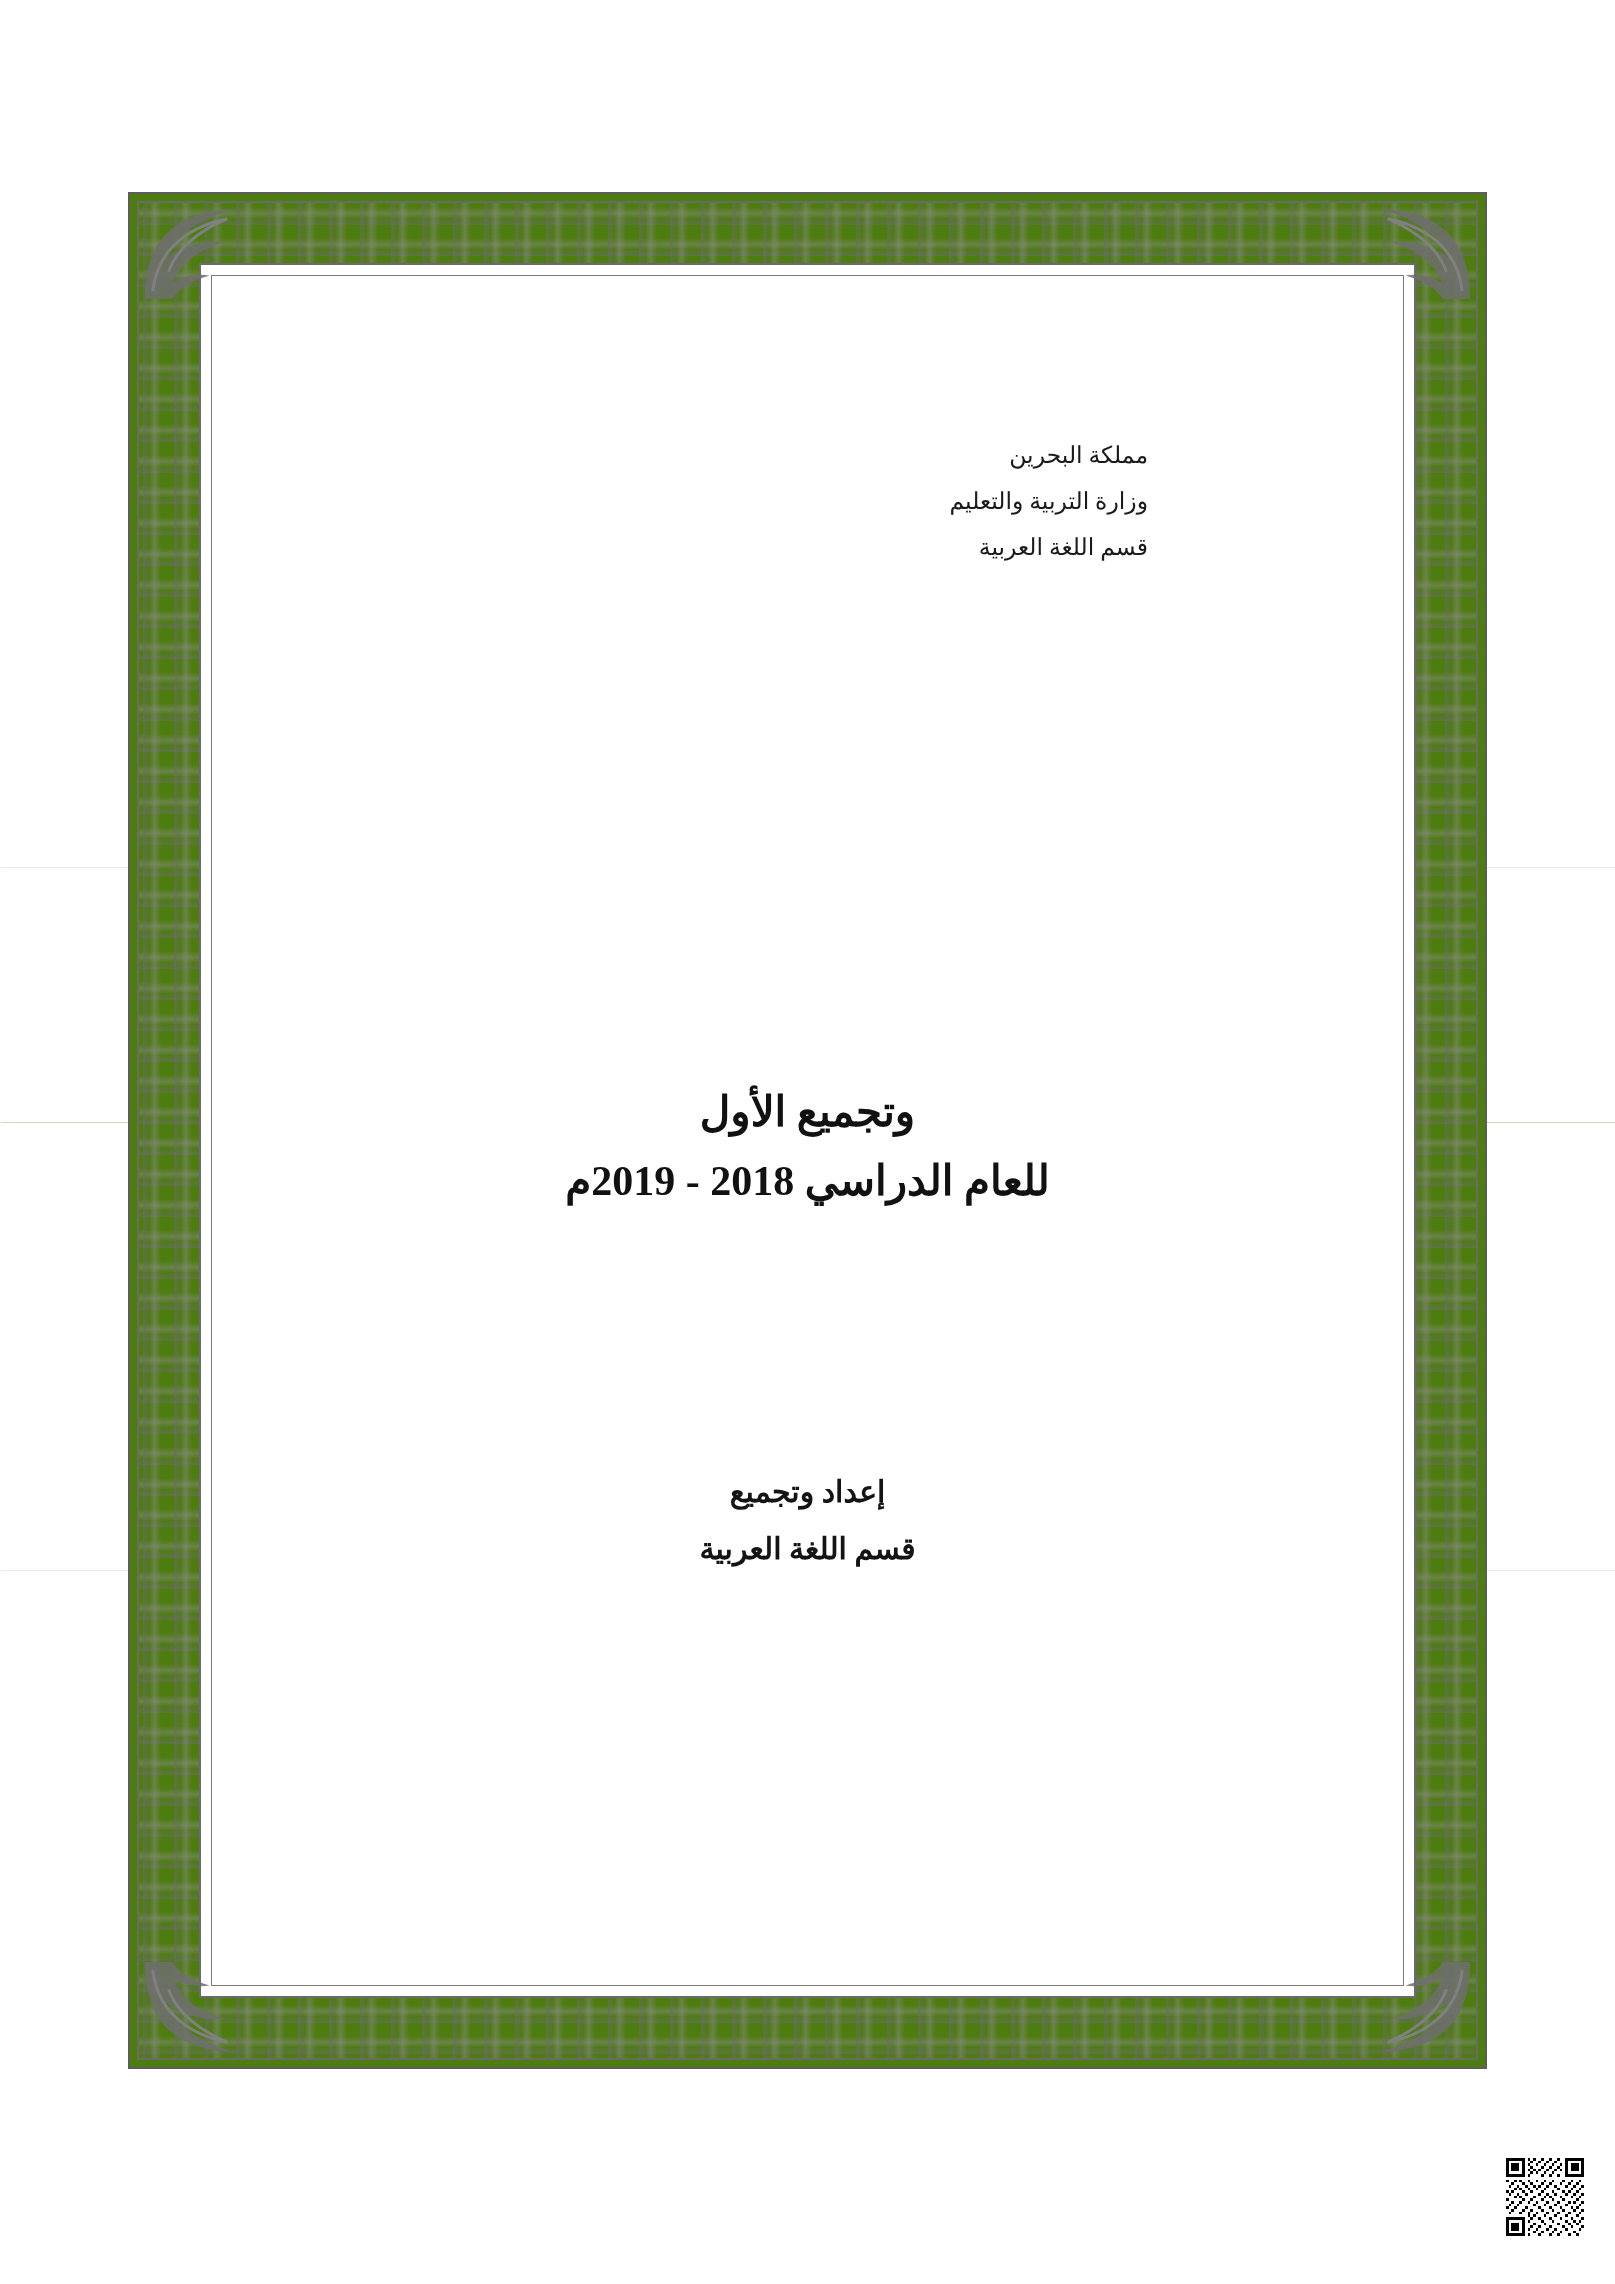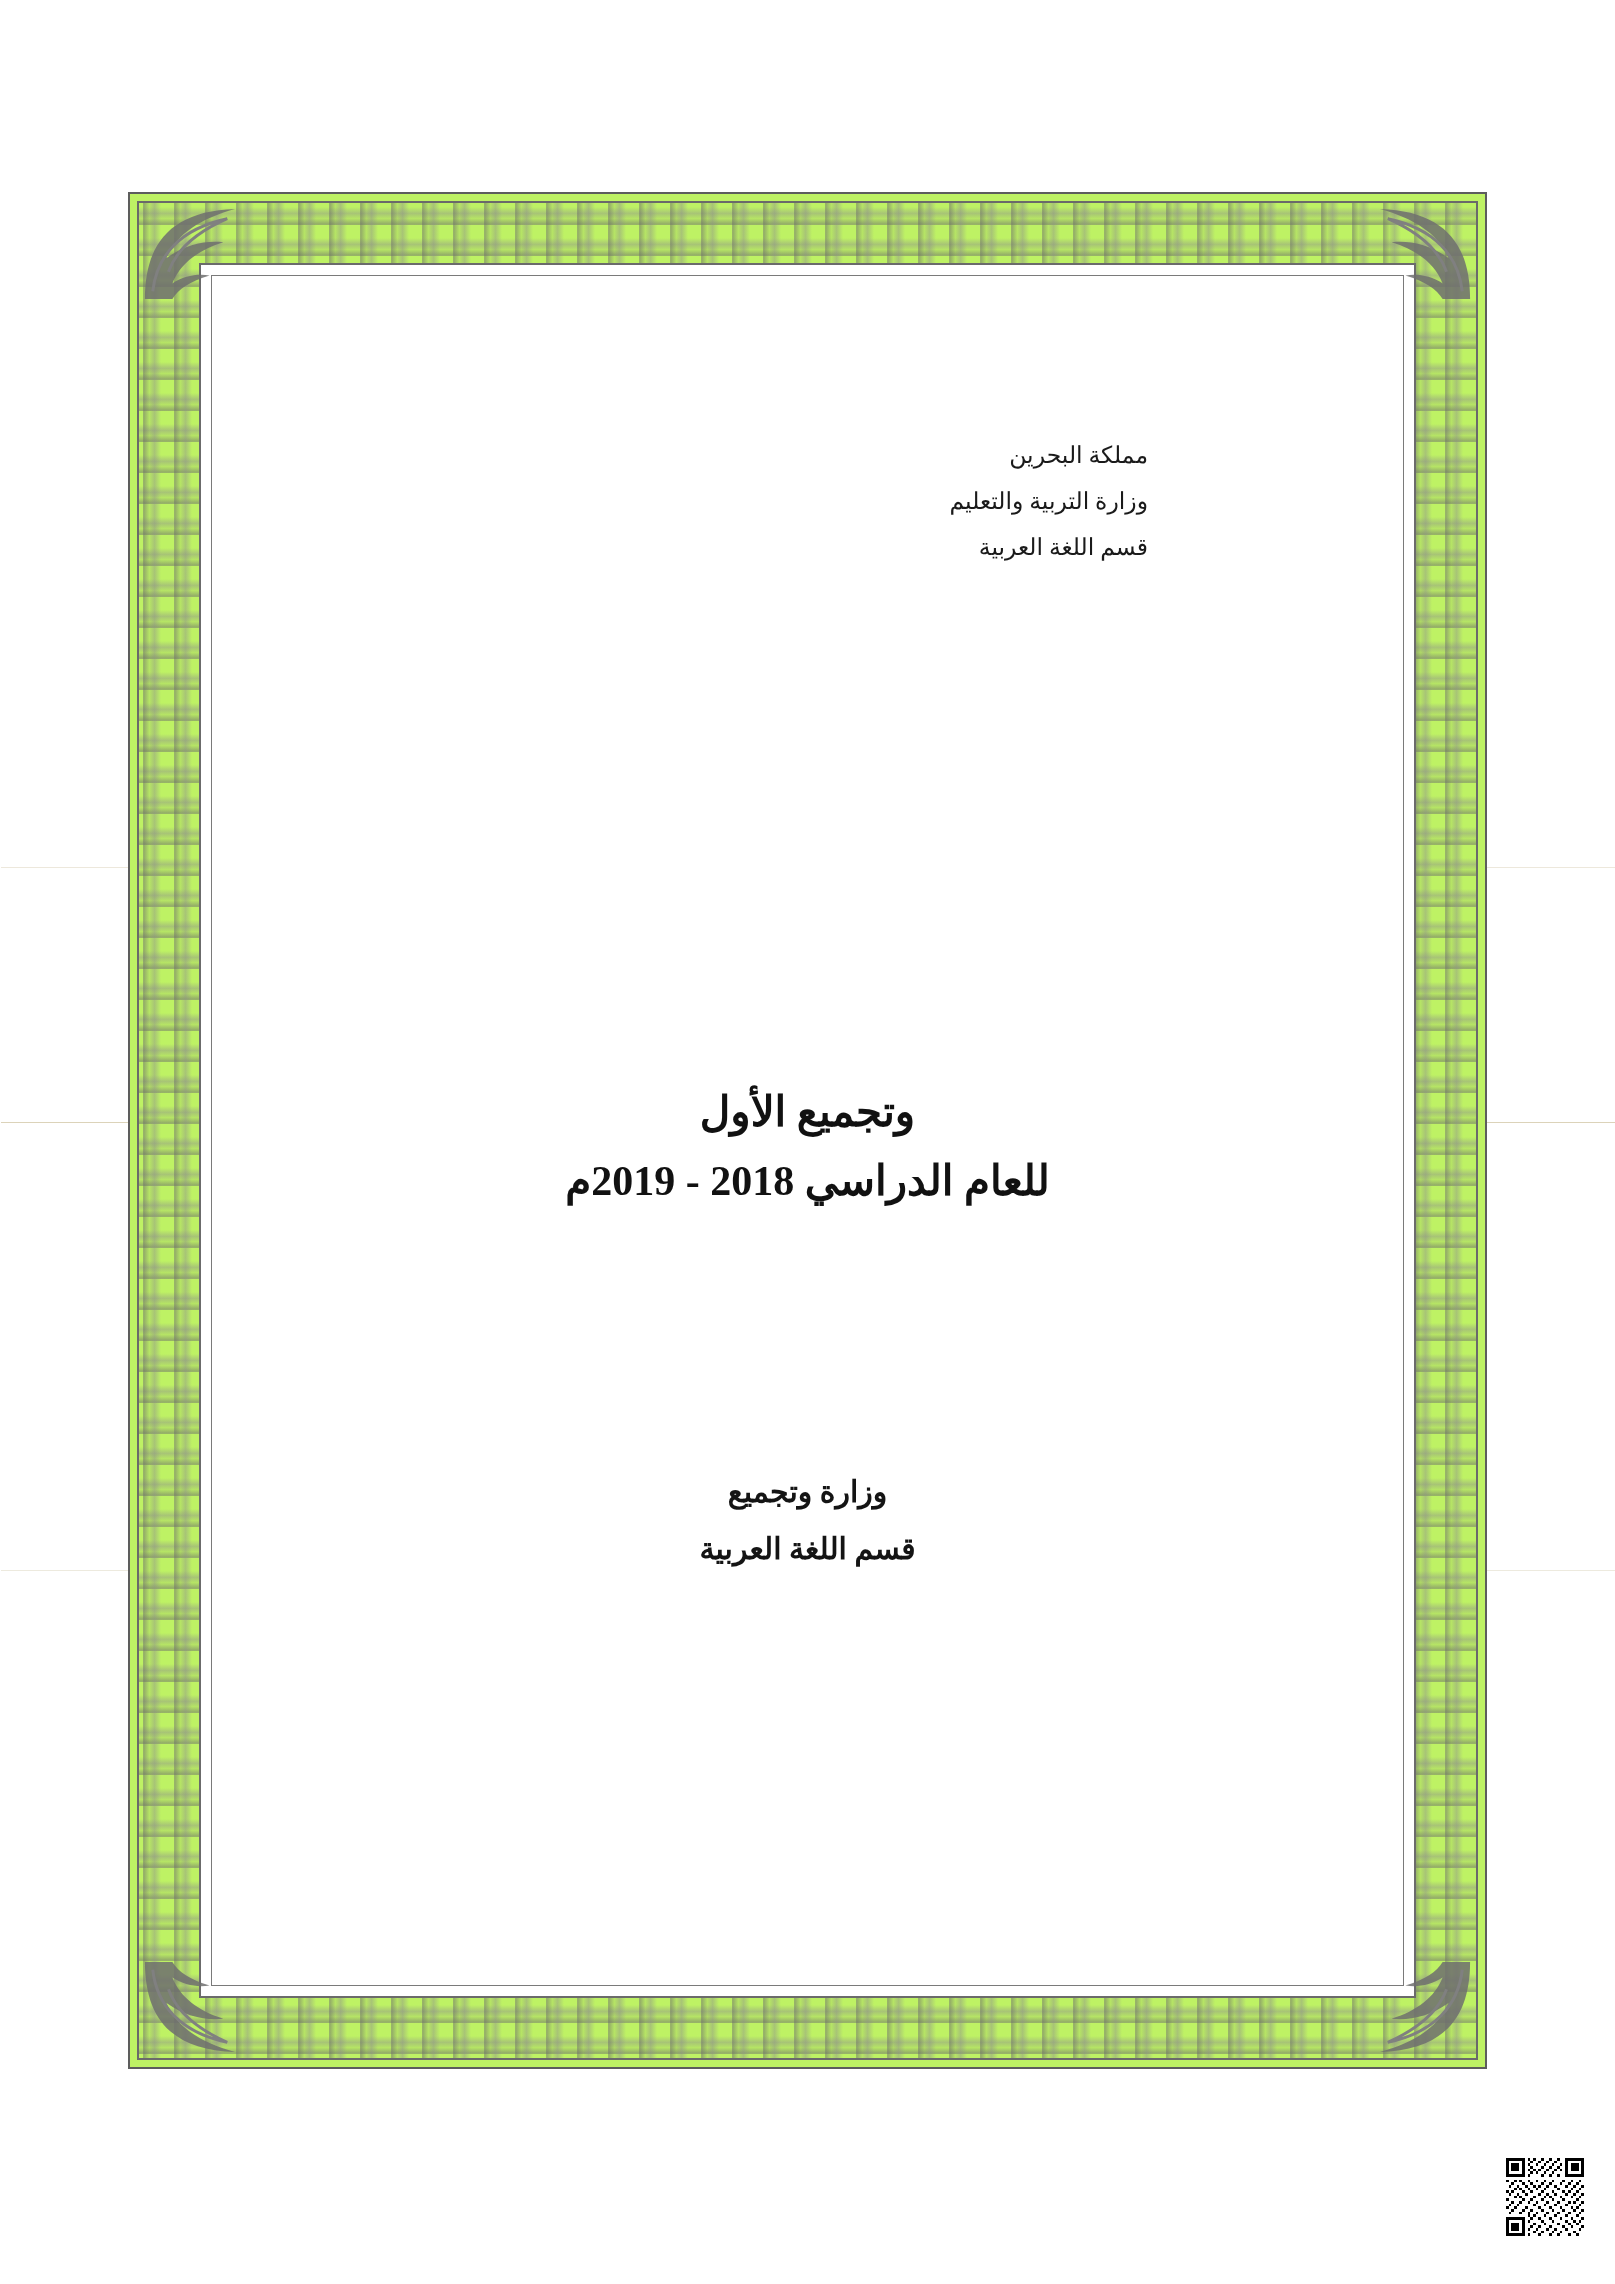--- a/index.html
+++ b/index.html
@@ -29,21 +29,21 @@
   .scan-line.l2 { top: 1122px; background: rgba(208, 196, 162, 0.75); }
   .scan-line.l3 { top: 1570px; background: rgba(216, 208, 182, 0.45); }
 
   
   .page {
     position: absolute;
     left: 128px;
     top: 192px;
     width: 1359px;
     height: 1877px;
-    background: #bef264;
+    background: #4d7c0f;
   }
 
   .frame-outer {
     position: absolute;
     inset: 0;
     border: 2.6px solid #5d5d5d;
     box-sizing: border-box;
   }
   .frame-band {
     position: absolute;
@@ -212,21 +212,21 @@
 
     <div class="title-block">
     </div>
 
     <div class="term-block">
       <div>وتجميع الأول</div>
       <div>للعام الدراسي 2018 - 2019م</div>
     </div>
 
     <div class="credits-block">
-      <div>وزارة وتجميع</div>
+      <div>إعداد وتجميع</div>
       <div>قسم اللغة العربية</div>
     </div>
 
   </div>
 </div>
 
 <div class="qr">
   <svg width="78" height="78" viewBox="0 0 29 29" shape-rendering="crispEdges">
     <rect width="29" height="29" fill="#ffffff"></rect>
     <g fill="#000000">

